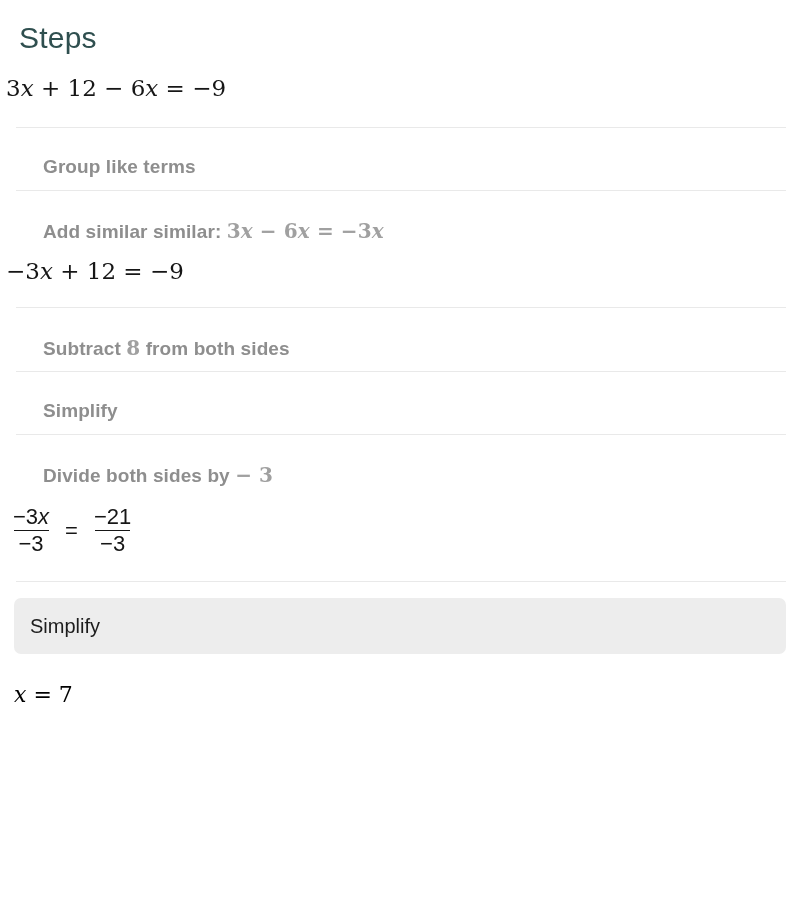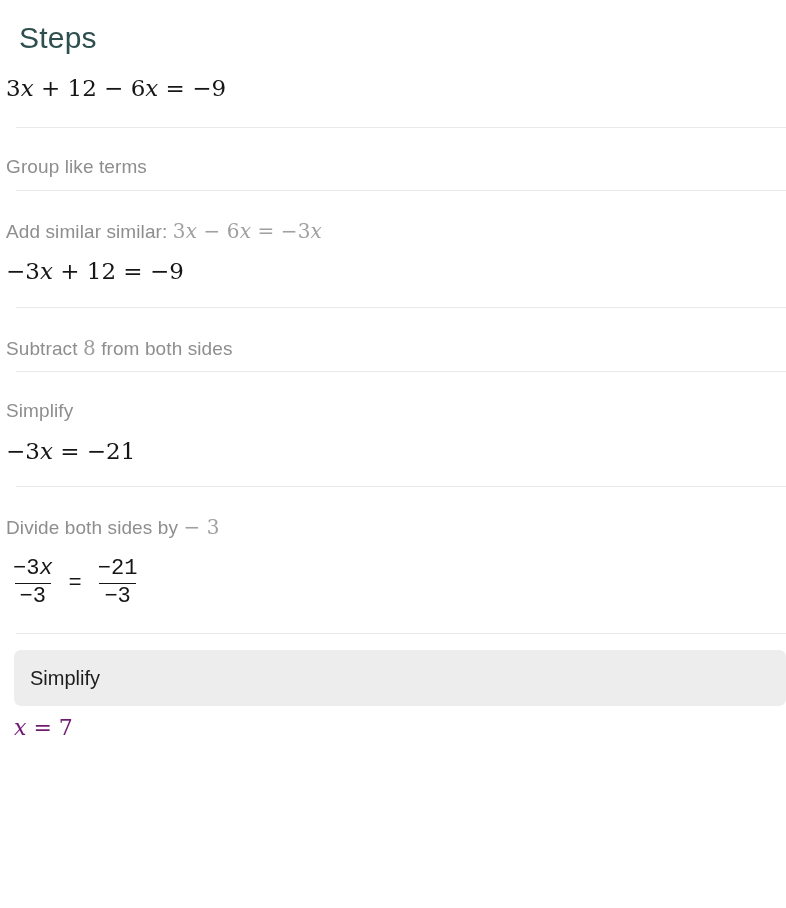--- a/index.html
+++ b/index.html
@@ -33,26 +33,27 @@
   }
 
   
   .step {
     padding: 0 0 0 6px;
   }
 
   .step-label {
     color: #8e8e8e;
     font-size: 19px;
-    font-weight: 400;
+    font-weight: 700;
     line-height: 1.3;
     letter-spacing: 0.1px;
     padding-top: 19px;
     padding-bottom: 2px;
     white-space: nowrap;
+    margin-left: 37px;
   }
 
   .step-label .mathlt {
     font-family: "DejaVu Serif", "Liberation Serif", serif;
     color: #a0a0a0;
     font-size: 20px;
   }
   .step-label .mathlt i {
     font-style: italic;
   }
@@ -78,21 +79,21 @@
   .divider {
     height: 1px;
     background: #e9e9e9;
     margin-left: 16px;
     margin-right: 0;
     border: 0;
   }
 
   
   .frac-row {
-    font-family: Liberation Mono, monospace;
+    font-family: Liberation Sans, sans-serif;
     color: #161616;
     font-size: 22px;
     padding-top: 14px;
     padding-bottom: 16px;
     display: flex;
     align-items: center;
     white-space: nowrap;
   }
   .frac {
     display: inline-flex;
@@ -128,23 +129,23 @@
     box-sizing: border-box;
   }
   .step-highlight .hl-label {
     color: #1d1d1d;
     font-size: 20px;
     line-height: 1.2;
   }
 
   .final-math {
     font-family: "DejaVu Serif", "Liberation Serif", serif;
-    color: #701a75;
+    color: #000000;
     font-size: 22px;
-    padding: 9px 0 0 14px;
+    padding: 28px 0 0 14px;
     white-space: nowrap;
   }
   .final-math i { font-style: italic; }
 </style>
 </head>
 <body>
 
 <div class="panel">
 
   <h1 class="steps-title">Steps</h1>
@@ -171,21 +172,20 @@
   <hr class="divider">
 
   <div class="step">
     <div class="step-label"><span>Subtract </span><span class="mathlt">8</span><span> from both sides</span></div>
   </div>
 
   <hr class="divider">
 
   <div class="step">
     <div class="step-label">Simplify</div>
-    <div class="step-math">−3<i>x</i> =  −21</div>
   </div>
 
   <hr class="divider">
 
   <div class="step">
     <div class="step-label"><span>Divide both sides by </span><span class="mathlt">− 3</span></div>
     <div class="frac-row">
       <span class="frac">
         <span class="num">−3<i>x</i></span>
         <span class="den">−3</span>

